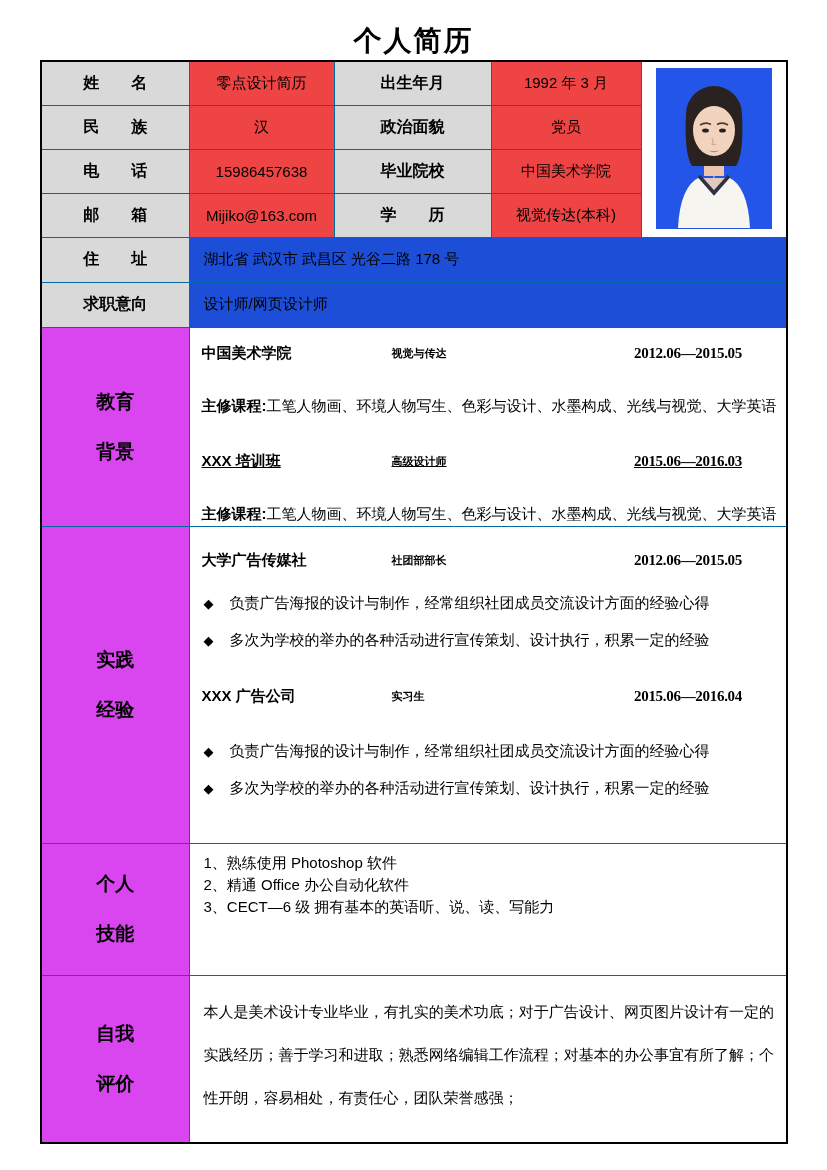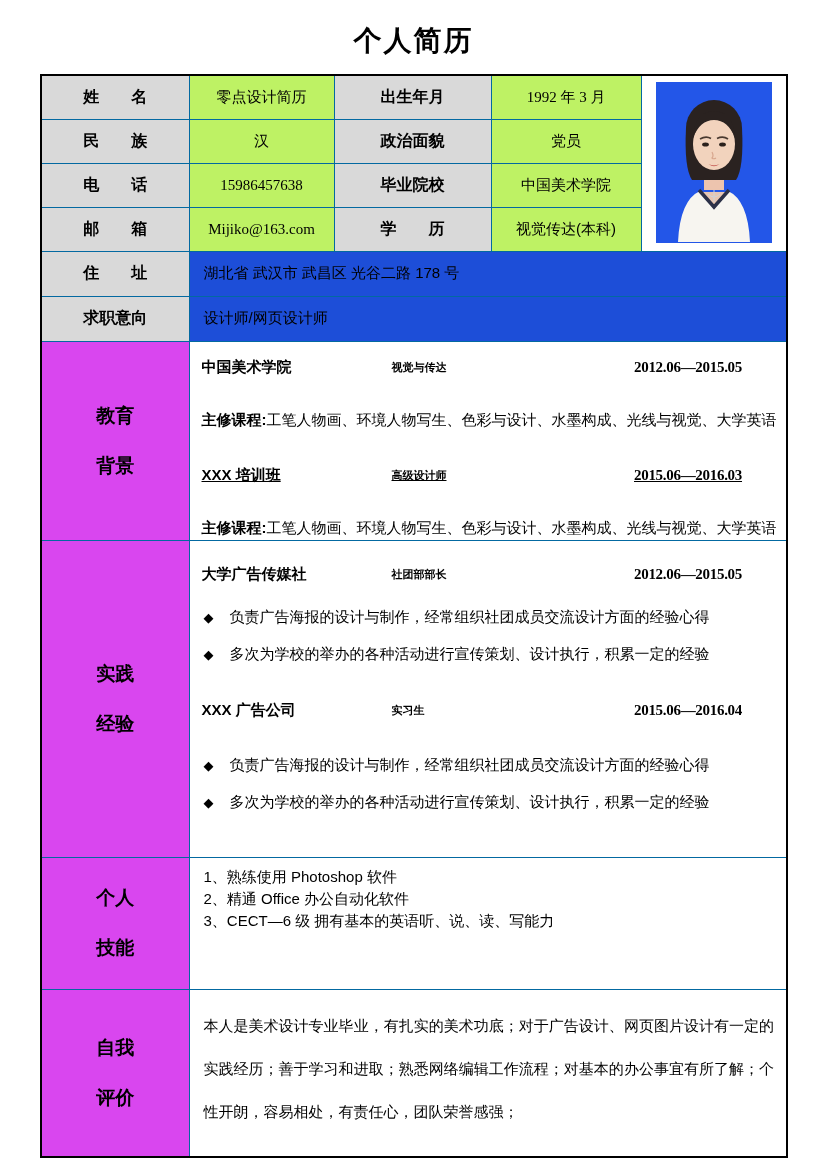--- a/index.html
+++ b/index.html
@@ -10,46 +10,45 @@
     color: #000;
     position: relative;
     overflow: hidden;
   }
   .page-title {
     text-align: center;
     font-size: 28px;
     font-weight: 700;
     letter-spacing: 2px;
     padding-top: 22px;
-    margin-bottom: 14px;
   }
   table.resume {
     border-collapse: collapse;
     table-layout: fixed;
     width: 746px;
     margin-left: 40px;
   }
   table.resume th, table.resume td {
     border: 1px solid #0369a1;
   }
   table.resume { border: 2px solid #000; }
   th.lbl {
     background: #d9d9d9;
     font-size: 16px;
     font-weight: 700;
     text-align: center;
     vertical-align: middle;
   }
   td.val {
-    background: #bef264;
+    background: #ef4444;
     font-size: 15px;
     text-align: center;
     vertical-align: middle;
   }
-  td.val.serif { font-family: Liberation Serif, serif; margin-left: 6px; }
+  td.val.serif { font-family: Liberation Sans, sans-serif; margin-left: 6px; }
   td.leftval {
     background: #1d4ed8;
     font-size: 15px;
     text-align: left;
     vertical-align: middle;
     padding-left: 14px;
   }
   tr.r44 { height: 44px; }
   tr.r45 { height: 45px; }
   tr.edu  { height: 198px; }

